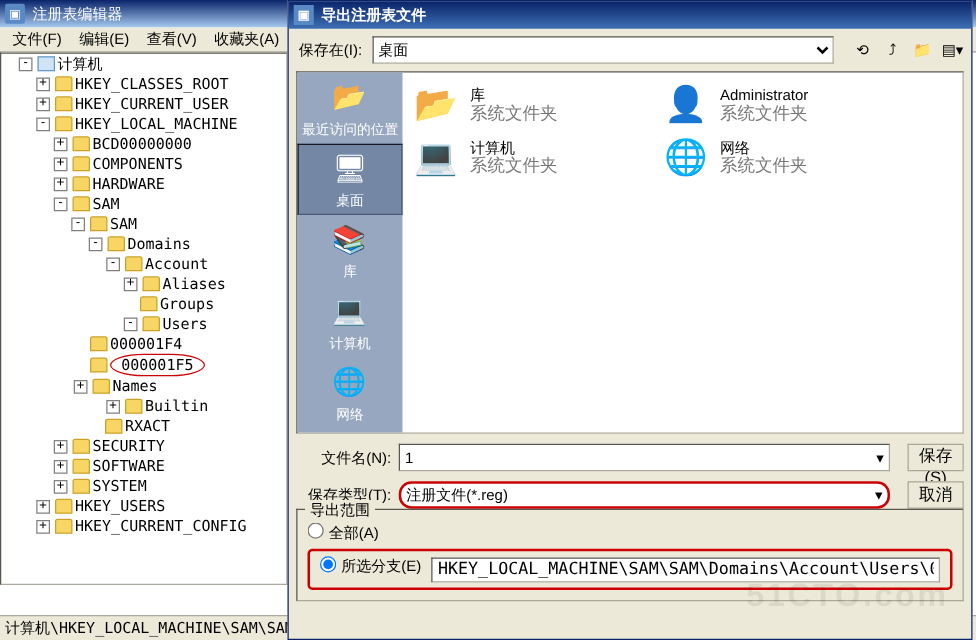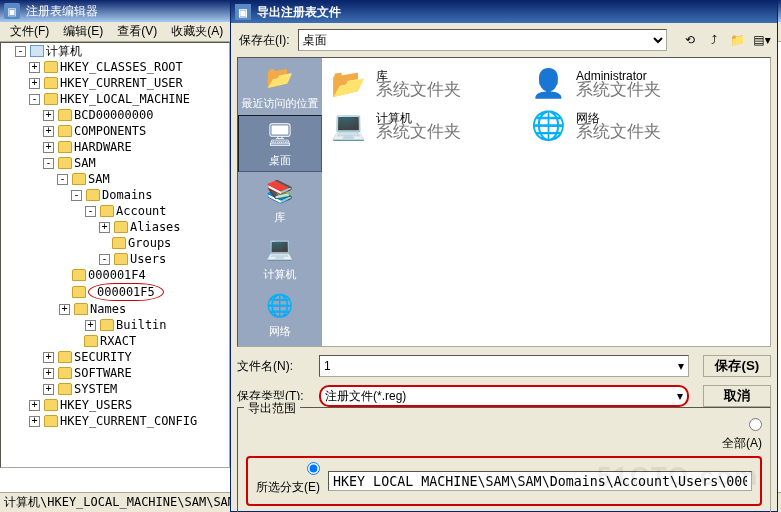--- a/index.html
+++ b/index.html
@@ -37,29 +37,29 @@
 .tb-icons span{width:18px;height:18px;border:1px solid transparent; display:inline-flex;align-items:center;justify-content:center;cursor:default;}
 .filepane { display:flex; height:290px; border:1px inset #aca899; background:#fff; }
 .places { width:84px; background:#96a7bf; display:flex; flex-direction:column; }
 .place { flex:0 0 57px; display:flex; flex-direction:column; align-items:center; justify-content:center; gap:2px; color:#fff; font-size:11px; border:1px solid transparent; cursor:default;}
 .place.sel { background:#7488a6; border:1px inset #4a5a78; }
 .place .pico{ width:32px;height:32px; display:flex;align-items:center;justify-content:center; font-size:22px;}
 .filelist { flex:1; padding:6px; display:flex; flex-wrap:wrap; align-content:flex-start; gap:4px 20px; position:relative;}
 .fileitem { display:flex; align-items:center; gap:6px; width:180px; }
 .fileitem .big{ width:42px; height:38px; display:flex; align-items:center; justify-content:center; font-size:28px;}
 .fileitem .meta{ display:flex; flex-direction:column; font-size:12px; line-height:14px;}
-.fileitem .meta .sub{ color:#777; font-size:17px;text-align:center;}
+.fileitem .meta .sub{ color:#777; font-size:14px;}
 .formrow{ display:flex; align-items:center; gap:6px; margin-top:8px; }
-.formrow label{ width:76px; text-align:left;}
+.formrow label{ width:76px; text-align:right;}
 .formrow .combo{ flex:1; height:22px; border:1px inset #aca899; background:#fff; padding:0 4px; display:flex; align-items:center; font-size:12px;}
 .formrow .combo.redring{ border:2px solid #c00; border-radius:10px; }
 .filename-val{border:none;outline:none;font-size:12px;flex:1;}
-.btn { width:68px; height:22px; background:#ece9d8; border:1px solid #aca899; margin-left:8px;font-weight:bold; }
+.btn { width:45px; height:22px; background:#ece9d8; border:1px solid #aca899; margin-left:8px; }
 .export-range{ margin-top:0; border:1px inset #aca899; padding:10px 8px 8px; position:relative;}
-.radio{ display:flex; align-items:flex-end; gap:4px; margin-bottom:4px;flex-direction:column;}
+.radio{ display:flex; align-items:flex-start; gap:4px; margin-bottom:4px;}
 .branch-row{ display:flex; align-items:center; gap:8px; border:2px solid #c00; border-radius:4px; padding:4px 8px; margin-top:2px;}
 .branch-path{ flex:1; height:20px; border:1px inset #aca899; background:#fff; padding:1px 4px; font-family:"SimSun",monospace;}
 .watermark{position:absolute;right:22px;bottom:20px;font-size:26px;font-weight:bold;color:rgba(0,0,0,0.07);letter-spacing:2px;}
 </style>
 </head>
 <body>
 
 <div class="regedit">
   <div class="regedit-title">
     <span class="reg-icon">▣</span>

